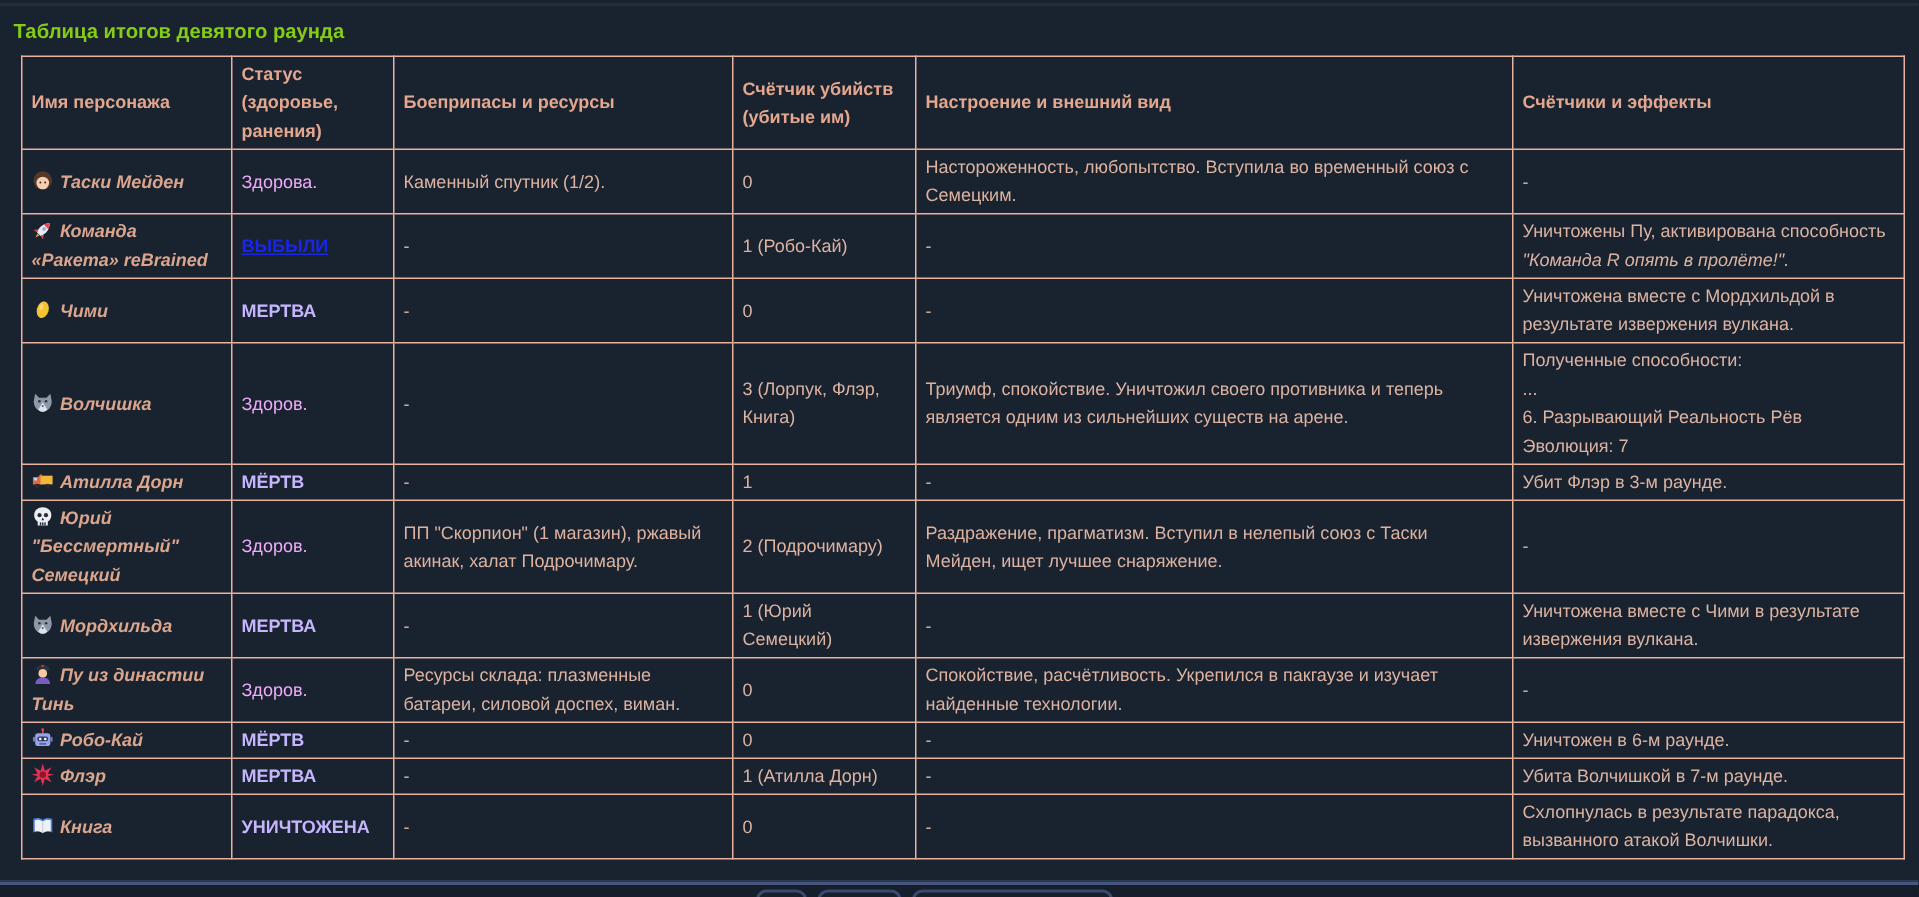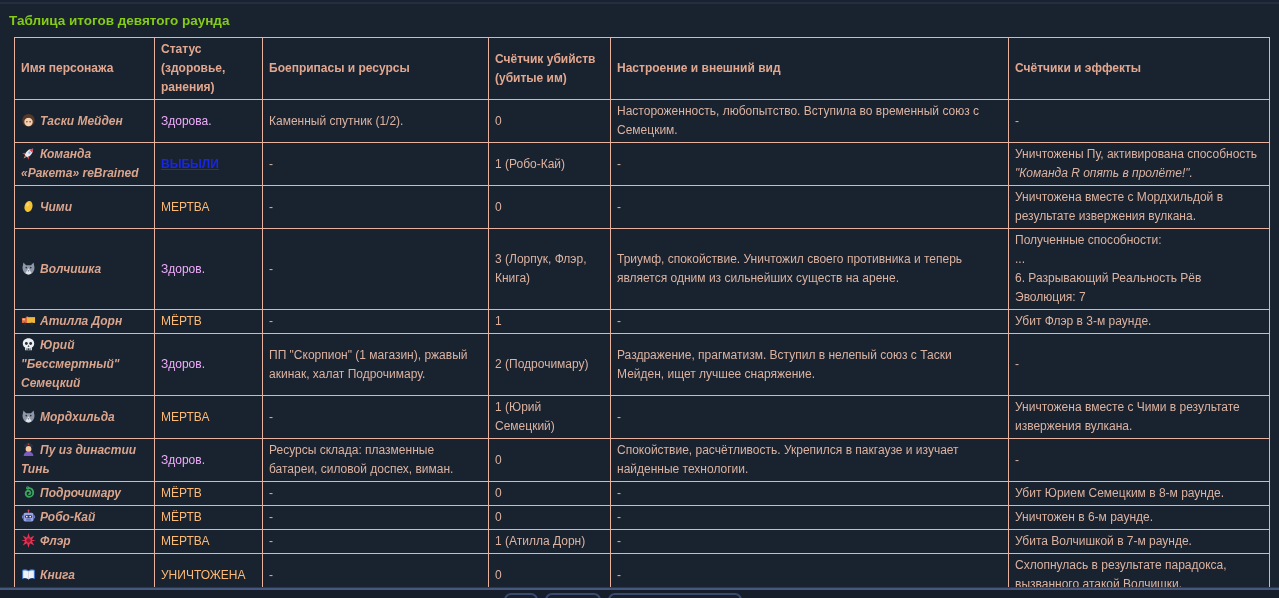--- a/index.html
+++ b/index.html
@@ -22,21 +22,21 @@
     padding:2px 6px;
     font-size:12px;line-height:19px;
     color:#dcb3a1;text-align:left;vertical-align:middle;
     word-wrap:break-word;
   }
   th{color:#e2a78e;font-weight:bold;}
   col.c1{width:140px;} col.c2{width:108px;} col.c3{width:226px;}
   col.c4{width:122px;} col.c5{width:398px;} col.c6{width:261px;}
   td.name{font-weight:bold;color:#daa58d;font-style:italic;}
   .status-normal{color:#f0abfc;}
-  .status-dead{color:#fdba74;font-weight:normal;}
+  .status-dead{color:#c4b5fd;font-weight:bold;}
   .status-out{color:#1726e8;font-weight:bold;text-decoration:underline;cursor:pointer;text-align:right;}
   .b{font-weight:normal;} .i{font-style:italic;}
   .icon{display:inline-block;width:15px;height:15px;vertical-align:-3px;margin-right:4px;}
   .bottom-divider{
     position:absolute;left:0;top:587px;width:1279px;height:2px;
     background:#46577e;border-top:1px solid #2a3853;
   }
   .bottom-zone{position:absolute;left:0;top:590px;width:1279px;height:8px;background:#161e2b;}
   .partial-btn{
     position:absolute;top:593px;height:14px;box-sizing:border-box;
@@ -179,32 +179,20 @@
             <path d="M2.8 15c0-3.1 2.1-4.7 5.2-4.7s5.2 1.6 5.2 4.7z" fill="#7a5bc0"></path>
           </svg><span>Пу из династии Тинь</span></td>
         <td><span class="status-normal">Здоров.</span></td>
         <td>Ресурсы склада: плазменные батареи, силовой доспех, виман.</td>
         <td>0</td>
         <td>Спокойствие, расчётливость. Укрепился в пакгаузе и изучает найденные технологии.</td>
         <td><span>-</span></td>
       </tr>
       <tr>
         <td class="name"><svg viewBox="0 0 16 16" class="icon">
-            <path d="M8.6 3.4A4.9 4.9 0 0 1 13 8.2a4.4 4.4 0 0 1-4.4 4.4A3.6 3.6 0 0 1 5 9a2.9 2.9 0 0 1 2.9-2.9A2.2 2.2 0 0 1 10.1 8.3a1.5 1.5 0 0 1-1.5 1.5" fill="none" stroke="#3da35f" stroke-width="2" stroke-linecap="round"></path>
-            <circle cx="7.2" cy="3.2" r="1.9" fill="#3da35f"></circle>
-            <circle cx="6.6" cy="2.8" r=".5" fill="#1d2630"></circle>
-          </svg><span>Подрочимару</span></td>
-        <td><span class="status-dead">МЁРТВ</span></td>
-        <td>-</td>
-        <td>0</td>
-        <td>-</td>
-        <td><span>Убит Юрием Семецким в 8-м раунде.</span></td>
-      </tr>
-      <tr>
-        <td class="name"><svg viewBox="0 0 16 16" class="icon">
             <line x1="8" y1="1.4" x2="8" y2="4" stroke="#c2556a" stroke-width="1.2"></line>
             <circle cx="8" cy="1.6" r="1" fill="#d94a55"></circle>
             <rect x="2.6" y="4" width="10.8" height="9.2" rx="2" fill="#96a3e8"></rect>
             <rect x="1" y="6.6" width="1.6" height="3.6" rx=".8" fill="#6f7cc9"></rect>
             <rect x="13.4" y="6.6" width="1.6" height="3.6" rx=".8" fill="#6f7cc9"></rect>
             <rect x="4.1" y="6.4" width="7.8" height="3.4" rx="1.7" fill="#343c66"></rect>
             <circle cx="6.2" cy="8.1" r=".9" fill="#fff"></circle>
             <circle cx="9.8" cy="8.1" r=".9" fill="#fff"></circle>
             <rect x="5.4" y="11" width="5.2" height="1.2" rx=".6" fill="#5a66a8"></rect>
           </svg><span>Робо-Кай</span></td>

